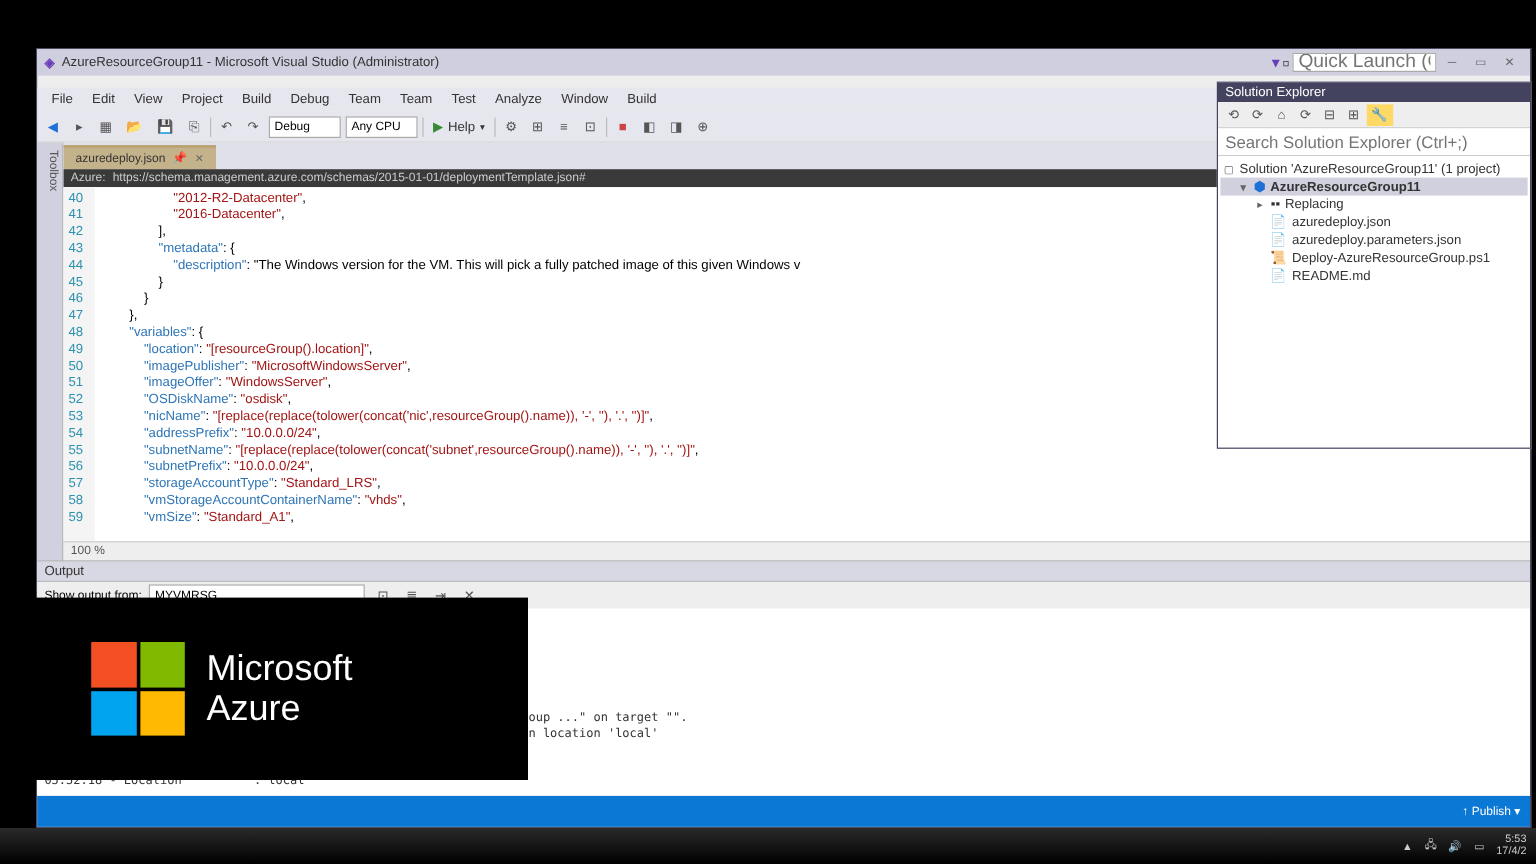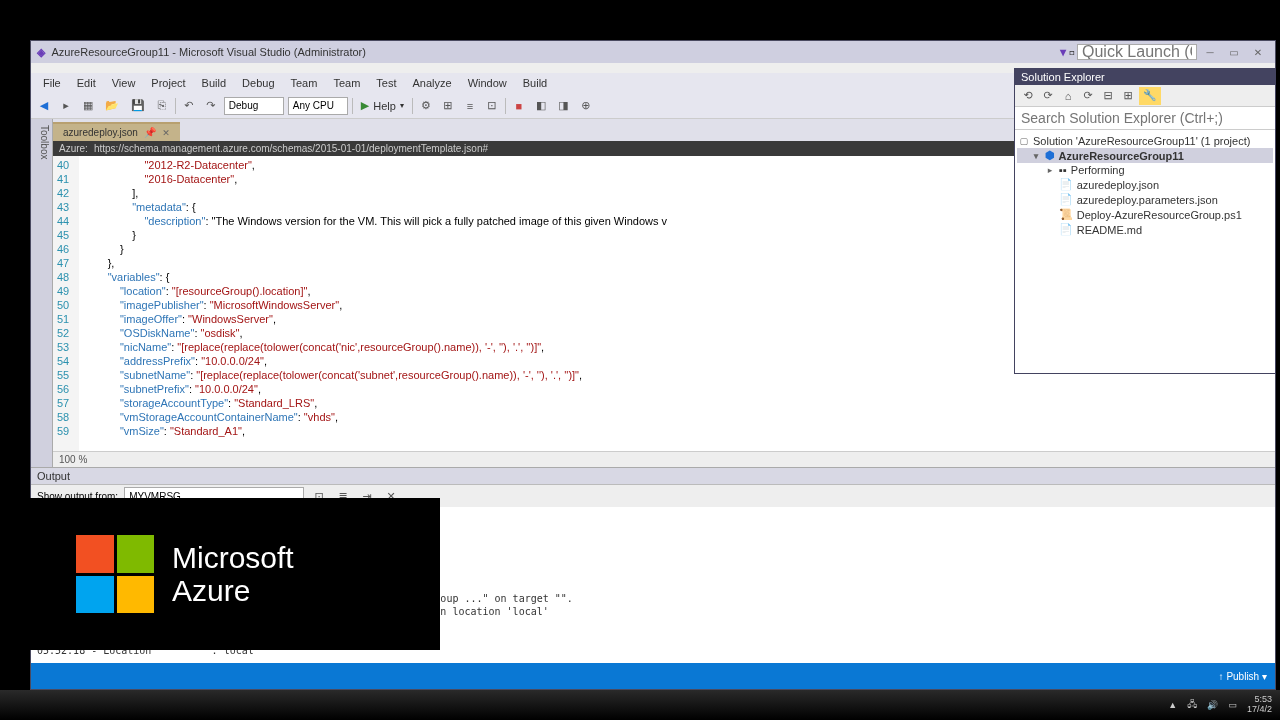--- a/index.html
+++ b/index.html
@@ -232,21 +232,21 @@
   <div class="sln-tree">
     <div class="tree-row">
         <span class="tw">▢</span>
         <span>Solution 'AzureResourceGroup11' (1 project)</span>
       </div>
     <div class="tree-row bold ind1 sel">
         <span class="tw">▾</span>
         <span style="color:#1e6fd6;">⬢</span> 
         <span>AzureResourceGroup11</span>
       </div>
-    <div class="tree-row ind2"><span class="tw">▸</span>▪▪ <span>Performing</span></div>
+    <div class="tree-row ind2"><span class="tw">▸</span>▪▪ <span>Replacing</span></div>
     <div class="tree-row ind2"><span class="tw"></span>📄 <span>azuredeploy.json</span></div>
     <div class="tree-row ind2"><span class="tw"></span>📄 <span>azuredeploy.parameters.json</span></div>
     <div class="tree-row ind2"><span class="tw"></span>📜 <span>Deploy-AzureResourceGroup.ps1</span></div>
     <div class="tree-row ind2"><span class="tw"></span>📄 <span>README.md</span></div>
   </div>
 </div>
 
 <div class="watermark">
   <div class="t1">Activate Windows</div>
   <div>Go to Settings to activate Windows.</div>

